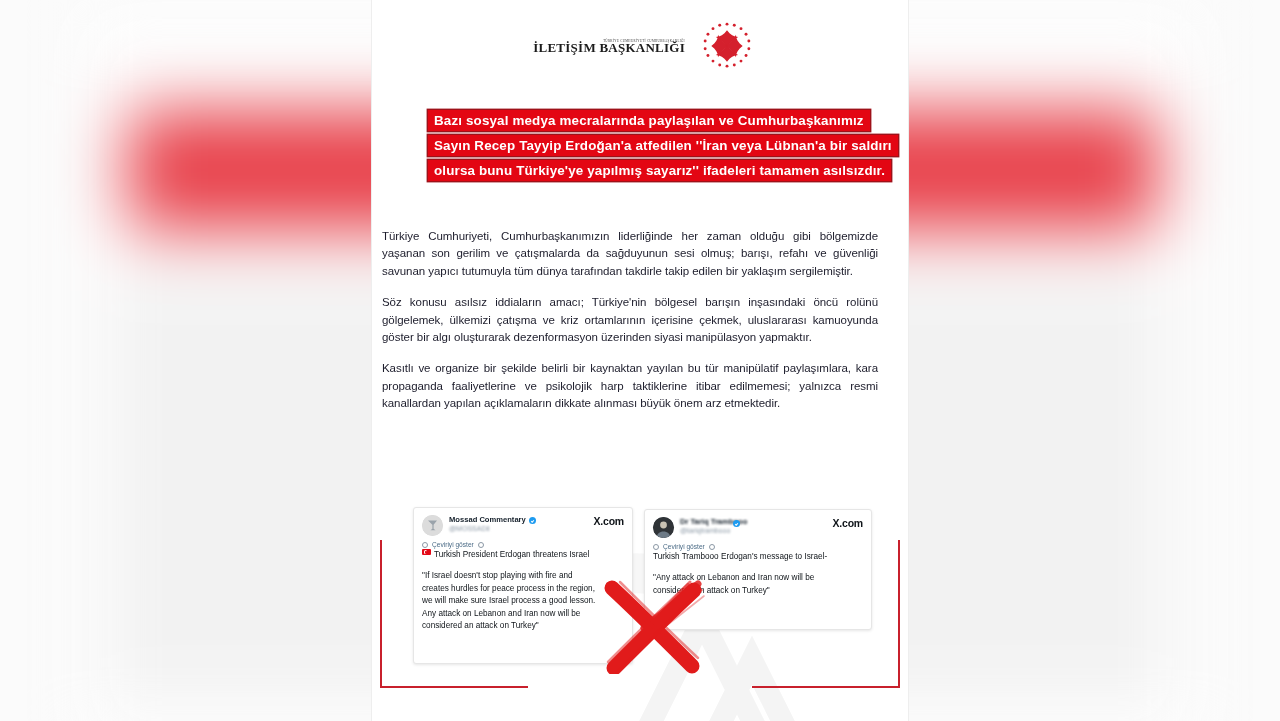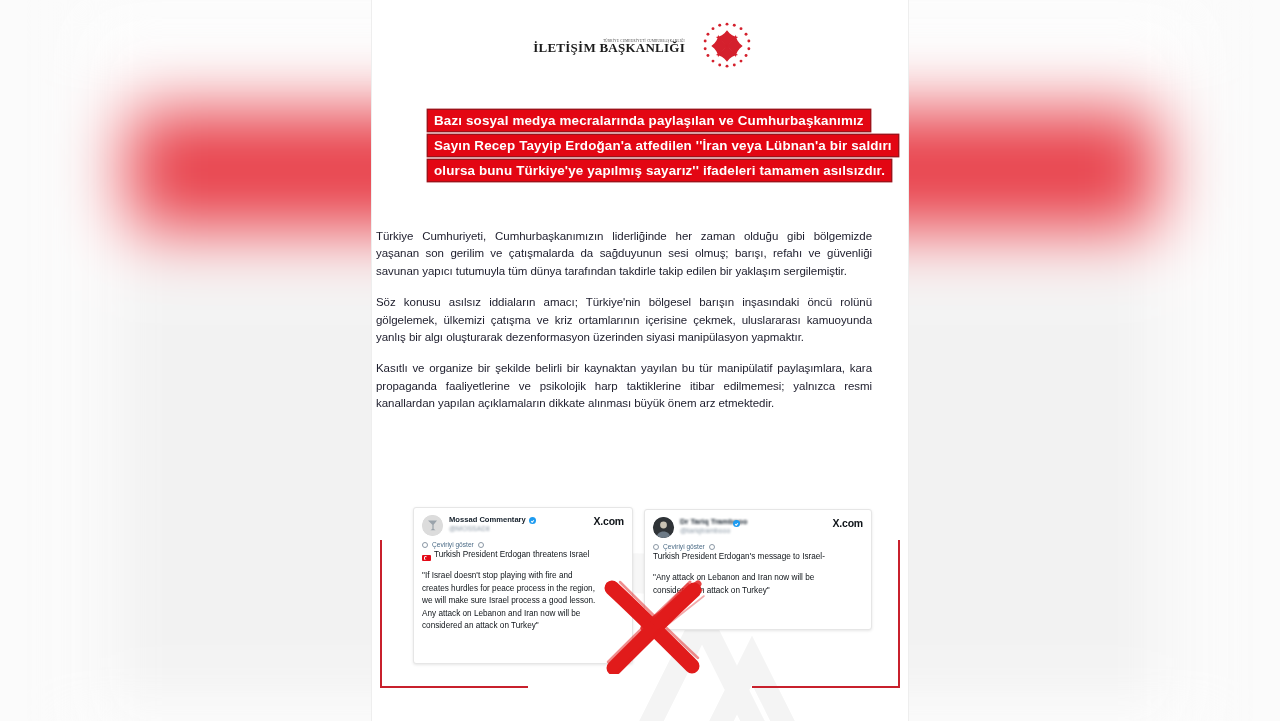--- a/index.html
+++ b/index.html
@@ -121,21 +121,21 @@
     letter-spacing: .15px;
     box-shadow: 0 0 0 1.4px #9e1119;
     padding: 3px 6px;
     box-decoration-break: clone;
     -webkit-box-decoration-break: clone;
   }
 
   
   .body-text {
     position: absolute;
-    left: 4px; top: 228px;
+    left: 10px; top: 228px;
     width: 496px;
   }
   .body-text p {
     font-size: 11.5px;
     line-height: 17.4px;
     color: #1c1c2b;
     text-align: justify;
     margin-bottom: 14px;
     letter-spacing: -0.05px;
   }
@@ -207,21 +207,21 @@
     border: .8px solid #8b98a5; display: inline-block;
     flex: 0 0 6px;
   }
   .tw-translate .label { color: #4b6b86; }
 
   .tw-body { padding: 0 8px 8px 8px; }
   .tw-line {
     font-size: 8.2px; color: #0f1419; line-height: 12.4px;
     white-space: nowrap;
   }
-  .tw-line.head { display: flex; align-items: flex-end; gap: 3px; }
+  .tw-line.head { display: flex; align-items: flex-start; gap: 3px; }
   .flag-tr {
     width: 9px; height: 6.4px; background: #e30a17;
     display: inline-block; flex: 0 0 9px; position: relative;
     border-radius: 1px;
   }
   .flag-tr::before {
     content: ""; position: absolute; left: 1.6px; top: 1.2px;
     width: 3.8px; height: 3.8px; border-radius: 50%;
     background: #e30a17; box-shadow: inset 0 0 0 1px #fff;
   }
@@ -338,21 +338,21 @@
     <i class="f-br-v"></i>
     <i class="f-br-h"></i>
   </div>
 
   <div class="headline">
     <span class="hl">Bazı sosyal medya mecralarında paylaşılan ve Cumhurbaşkanımız Sayın Recep Tayyip Erdoğan'a atfedilen ''İran veya Lübnan'a bir saldırı olursa bunu Türkiye'ye yapılmış sayarız'' ifadeleri tamamen asılsızdır.</span>
   </div>
 
   <div class="body-text">
     <p>Türkiye Cumhuriyeti, Cumhurbaşkanımızın liderliğinde her zaman olduğu gibi bölgemizde yaşanan son gerilim ve çatışmalarda da sağduyunun sesi olmuş; barışı, refahı ve güvenliği savunan yapıcı tutumuyla tüm dünya tarafından takdirle takip edilen bir yaklaşım sergilemiştir.</p>
-    <p>Söz konusu asılsız iddiaların amacı; Türkiye'nin bölgesel barışın inşasındaki öncü rolünü gölgelemek, ülkemizi çatışma ve kriz ortamlarının içerisine çekmek, uluslararası kamuoyunda yanlış bir algı oluşturarak dezenformasyon üzerinden siyasi manipülasyon yapmaktır.</p>
+    <p>Söz konusu asılsız iddiaların amacı; Türkiye'nin bölgesel barışın inşasındaki öncü rolünü gölgelemek, ülkemizi çatışma ve kriz ortamlarının içerisine çekmek, uluslararası kamuoyunda göster bir algı oluşturarak dezenformasyon üzerinden siyasi manipülasyon yapmaktır.</p>
     <p>Kasıtlı ve organize bir şekilde belirli bir kaynaktan yayılan bu tür manipülatif paylaşımlara, kara propaganda faaliyetlerine ve psikolojik harp taktiklerine itibar edilmemesi; yalnızca resmi kanallardan yapılan açıklamaların dikkate alınması büyük önem arz etmektedir.</p>
   </div>
 
   <div class="cards">
 
     <div class="card card-left">
       <div class="tw-top">
         <div class="tw-avatar">
           <svg width="21" height="21" viewBox="0 0 21 21" aria-hidden="true">
             <circle cx="10.5" cy="10.5" r="10.5" fill="#dcdcdc"></circle>
@@ -408,21 +408,21 @@
         <div class="x-logo">X.com</div>
       </div>
 
       <div class="tw-translate">
         <span class="g-ico"></span>
         <span class="label">Çeviriyi göster</span>
         <span class="i-ico"></span>
       </div>
 
       <div class="tw-body">
-        <div class="tw-line">Turkish President Erdogan's message to Israel-</div>
+        <div class="tw-line">Turkish Trambooo Erdogan's message to Israel-</div>
         <div class="tw-gap"></div>
         <div class="tw-line">"Any attack on Lebanon and Iran now will be</div>
         <div class="tw-line">considered an attack on Turkey"</div>
       </div>
     </div>
   </div>
 
 </div>
 
 <div class="smear">

